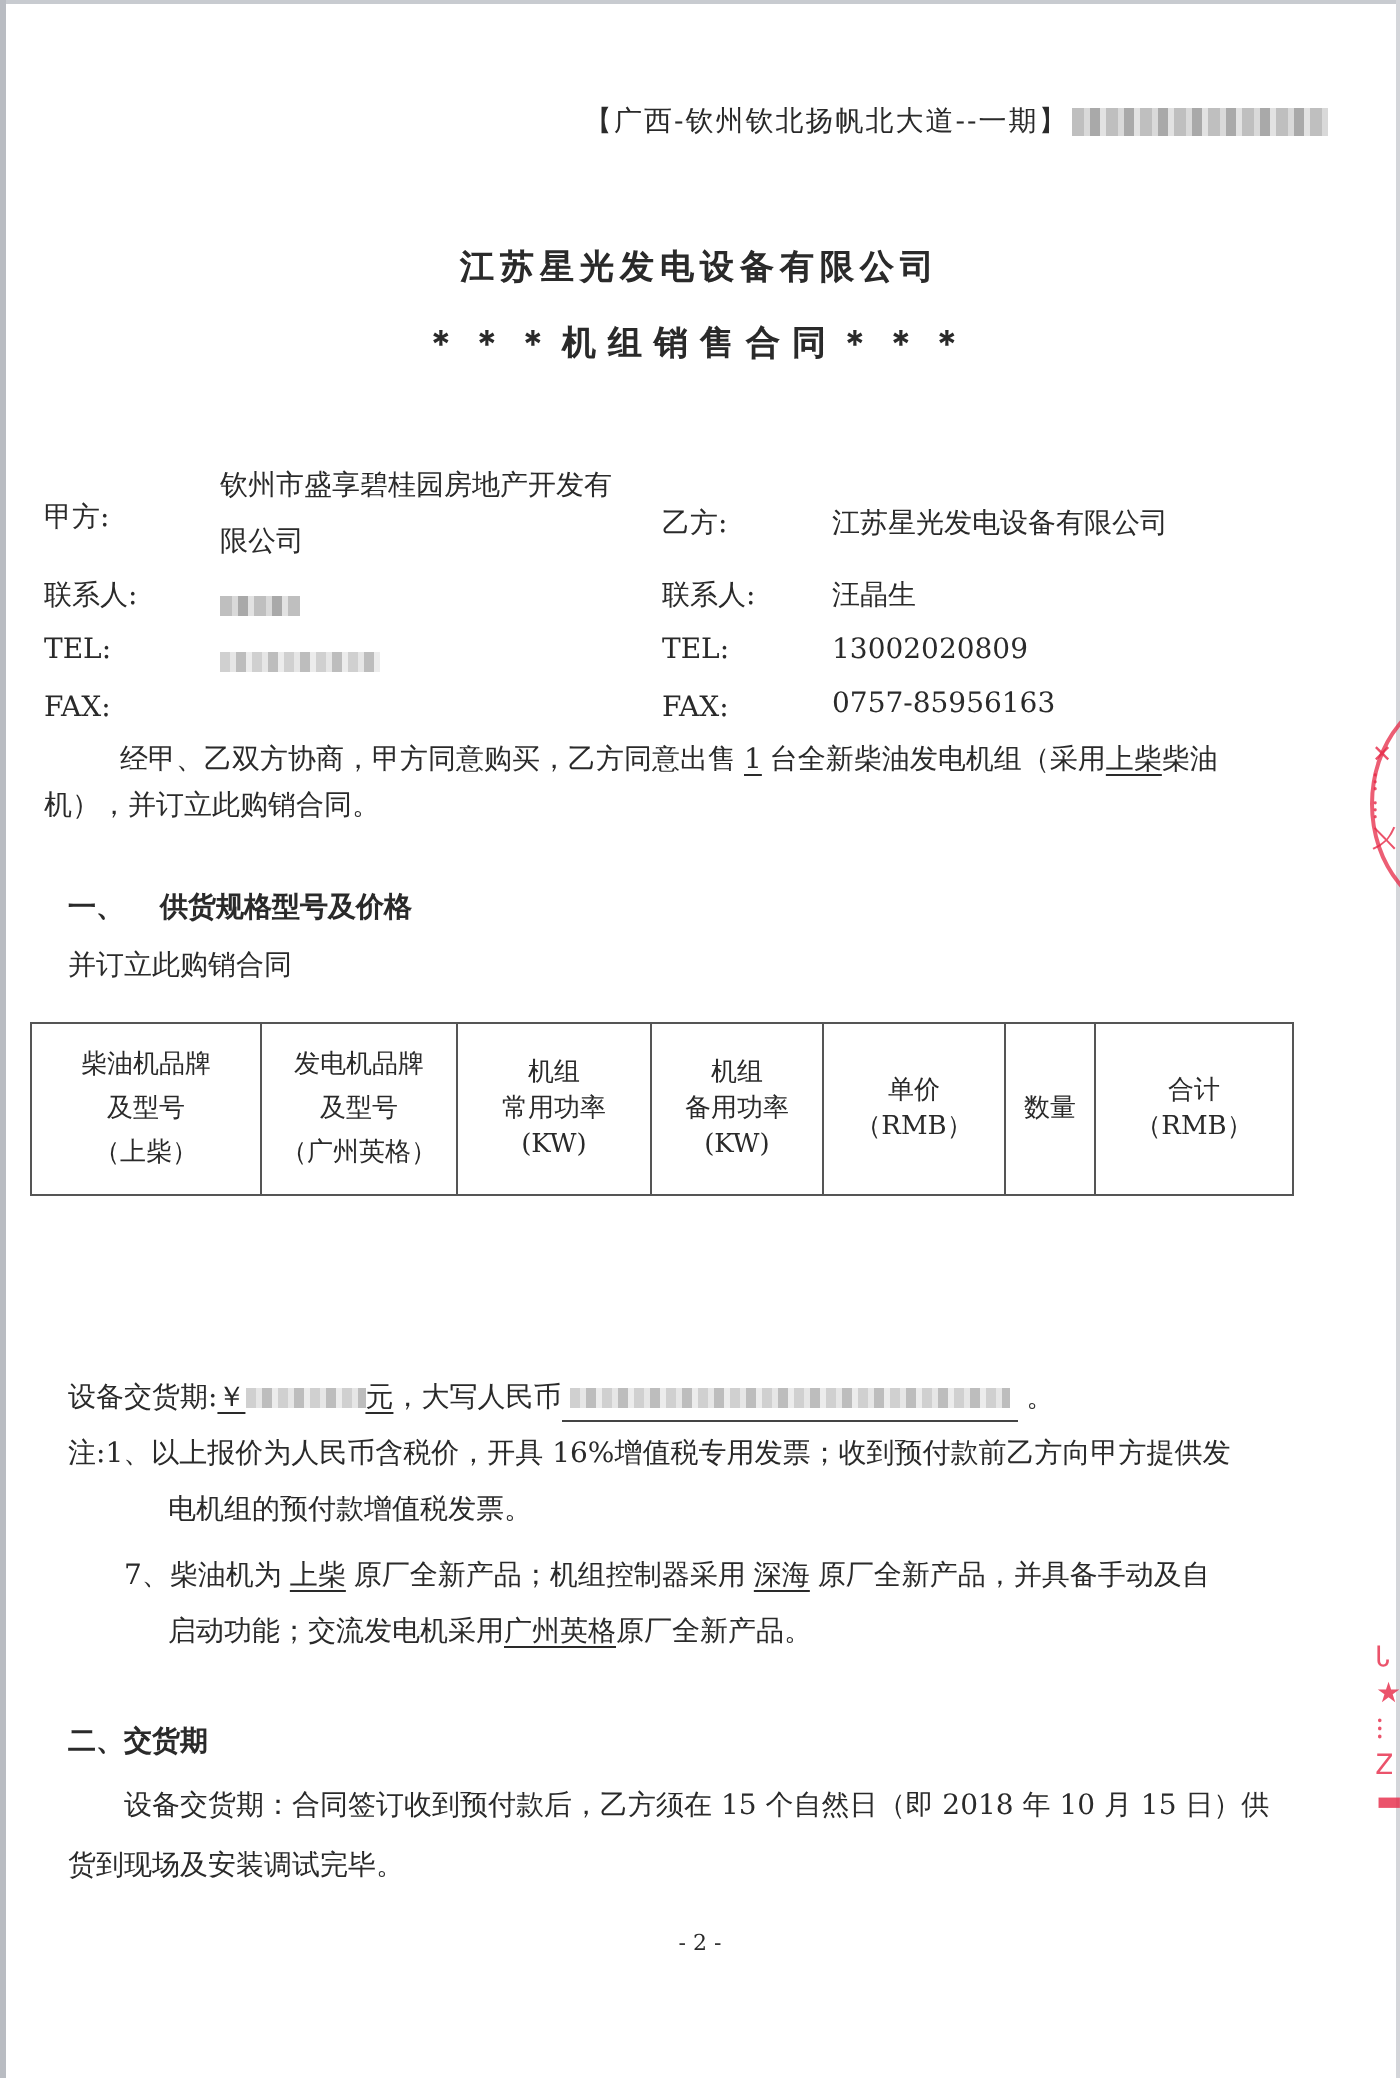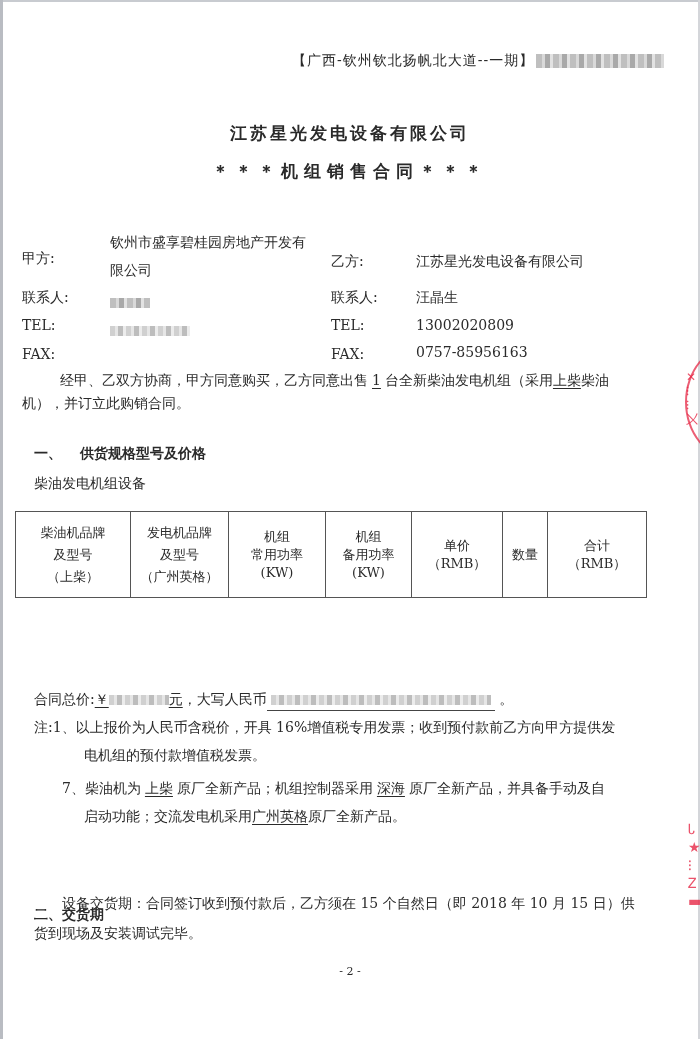--- a/index.html
+++ b/index.html
@@ -63,21 +63,21 @@
 <div class="abs lbl" style="top:346px;left:331px;">FAX:</div>
 <div class="abs val" style="top:344px;left:416px;">0757-85956163</div>
 
 <div class="abs para" style="top:369px;left:60px;">
   <span>经甲、乙双方协商，甲方同意购买，乙方同意出售</span><span class="u" style="padding:0 4px;">1</span><span>台全新柴油发电机组（采用</span><span class="u">上柴</span><span>柴油</span>
 </div>
 <div class="abs para" style="top:392px;left:22px;">机），并订立此购销合同。</div>
 
 <div class="abs sec" style="top:445px;left:34px;">一、</div>
 <div class="abs sec" style="top:445px;left:80px;">供货规格型号及价格</div>
-<div class="abs para" style="top:472px;left:34px;">柴油发电机组设备</div>
+<div class="abs para" style="top:472px;left:34px;">并订立此购销合同</div>
 
 <table class="spec">
   <colgroup>
     <col style="width:115px">
       <col style="width:98px">
       <col style="width:97px">
       <col style="width:86px">
       <col style="width:91px">
       <col style="width:45px">
       <col style="width:99px">
@@ -113,36 +113,36 @@
     </td>
     <td style="line-height:18px;">
       <div>合计</div>
       <div>（RMB）</div>
     </td>
   </tr>
 </tbody>
   </table>
 
 <div class="abs para" style="top:688px;left:34px;">
-  <span>合同总价:</span><span class="u"><span>￥</span><span class="redact light" style="width:60px;"></span></span><span class="u">元</span><span>，大写人民币</span><span style="display:inline-block;border-bottom:1px solid #444;padding:0 4px;"><span class="redact light" style="width:220px;"></span></span> <span>。</span>
+  <span>设备交货期:</span><span class="u"><span>￥</span><span class="redact light" style="width:60px;"></span></span><span class="u">元</span><span>，大写人民币</span><span style="display:inline-block;border-bottom:1px solid #444;padding:0 4px;"><span class="redact light" style="width:220px;"></span></span> <span>。</span>
 </div>
 
 <div class="abs para" style="top:716px;left:34px;">
   <span>注:</span><span>1、以上报价为人民币含税价，开具 16%增值税专用发票；收到预付款前乙方向甲方提供发</span>
 </div>
 <div class="abs para" style="top:744px;left:84px;">电机组的预付款增值税发票。</div>
 
 <div class="abs para" style="top:777px;left:62px;">
   <span>7、柴油机为</span><span class="u" style="padding:0 4px;">上柴</span><span>原厂全新产品；机组控制器采用</span><span class="u" style="padding:0 4px;">深海</span><span>原厂全新产品，并具备手动及自</span>
 </div>
 <div class="abs para" style="top:805px;left:84px;">
   <span>启动功能；交流发电机采用</span><span class="u">广州英格</span><span>原厂全新产品。</span>
 </div>
 
-<div class="abs sec" style="top:862px;left:34px;margin-top:44px;">二、交货期</div>
+<div class="abs sec" style="top:862px;left:34px;">二、交货期</div>
 <div class="abs para" style="top:892px;left:62px;">设备交货期：合同签订收到预付款后，乙方须在 15 个自然日（即 2018 年 10 月 15 日）供</div>
 <div class="abs para" style="top:922px;left:34px;">货到现场及安装调试完毕。</div>
 
 <div class="abs page-num">- 2 -</div>
 
 <div class="stamp" style="left:685px;top:345px;width:90px;height:110px;"></div>
 <div class="stamp-text" style="left:686px;top:370px;line-height:14px;">✕<br>⁝<br>⁝<br>〤</div>
 <div class="stamp" style="left:688px;top:815px;width:90px;height:150px;border-radius:0;border-width:0 0 0 0;"></div>
 <div class="stamp-text" style="left:688px;top:820px;line-height:18px;font-size:14px;">Ꮣ<br>★<br>⁝<br>Ꮓ<br>▬</div>
 

